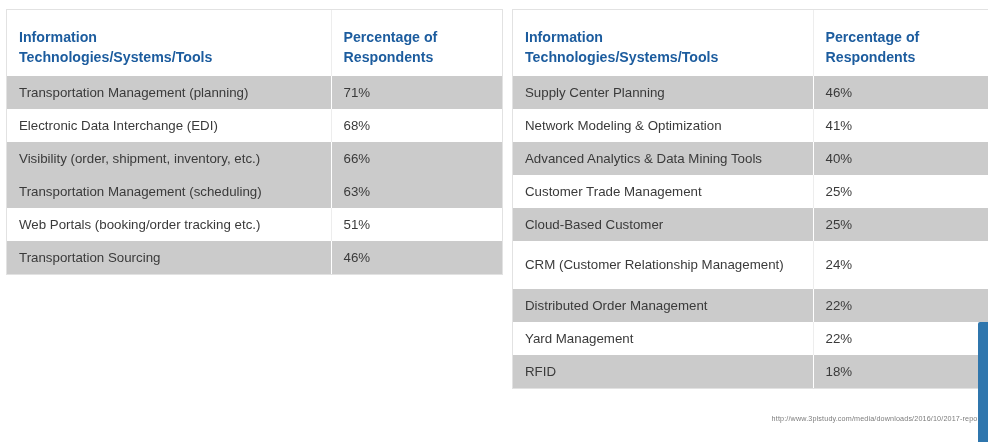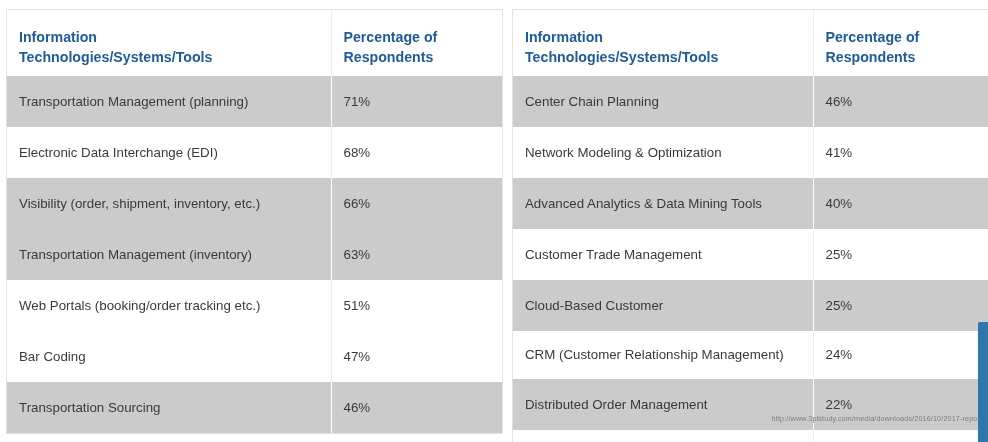--- a/index.html
+++ b/index.html
@@ -62,21 +62,21 @@
     font-weight: bold;
     font-size: 14.2px;
     padding-top: 13px;
     padding-bottom: 5px;
     height: 66px;
     box-sizing: border-box;
     border-right: 1px solid #ededed;
     line-height: 1.42;
   }
 
-  tbody tr { height: 51px; }
+  tbody tr { height: 33px; }
   tbody tr.shade td { background: #cbcbcb; border-right-color: #ffffff; }
   tbody tr.plain td { background: #ffffff; border-right-color: #ededed; margin-top: 28px; }
 
   tbody tr.tall { height: 48px; }
 
   td.pct { font-size: 13.3px; color: #3a3a3a; }
 
   .src-url {
     position: absolute;
     right: 8px;
@@ -128,30 +128,26 @@
         </tr>
         <tr class="plain">
           <td>Electronic Data Interchange (EDI)</td>
           <td class="pct">68%</td>
         </tr>
         <tr class="shade">
           <td>Visibility (order, shipment, inventory, etc.)</td>
           <td class="pct">66%</td>
         </tr>
         <tr class="shade">
-          <td>Transportation Management (inventory)</td>
+          <td>Transportation Management (scheduling)</td>
           <td class="pct">63%</td>
         </tr>
         <tr class="plain">
           <td>Web Portals (booking/order tracking etc.)</td>
           <td class="pct">51%</td>
-        </tr>
-        <tr class="plain">
-          <td>Bar Coding</td>
-          <td class="pct">47%</td>
         </tr>
         <tr class="shade">
           <td>Transportation Sourcing</td>
           <td class="pct">46%</td>
         </tr>
       </tbody>
     </table>
   </div>
 
   <div class="tbl tbl-right">
@@ -167,21 +163,21 @@
             <span>Technologies/Systems/Tools</span>
           </th>
           <th>
             <span>Percentage of</span><br>
             <span>Respondents</span>
           </th>
         </tr>
       </thead>
       <tbody>
         <tr class="shade">
-          <td>Center Chain Planning</td>
+          <td>Supply Center Planning</td>
           <td class="pct">46%</td>
         </tr>
         <tr class="plain">
           <td>Network Modeling &amp; Optimization</td>
           <td class="pct">41%</td>
         </tr>
         <tr class="shade">
           <td>Advanced Analytics &amp; Data Mining Tools</td>
           <td class="pct">40%</td>
         </tr>

